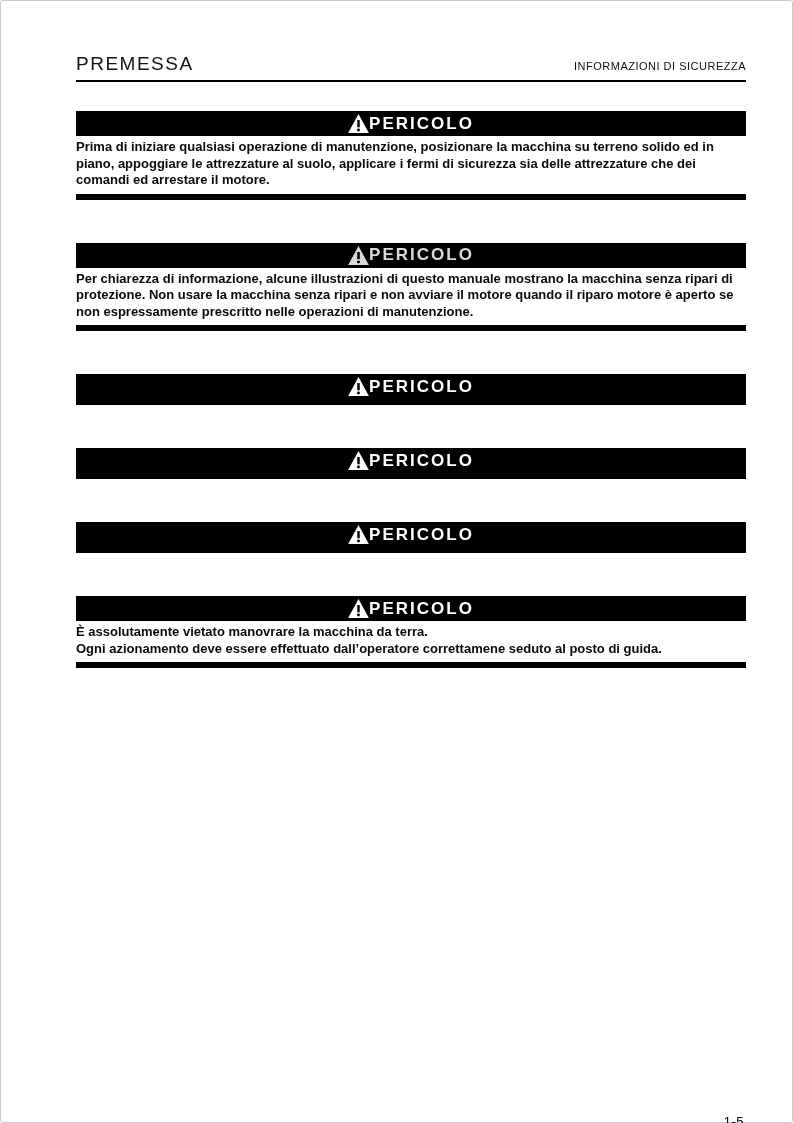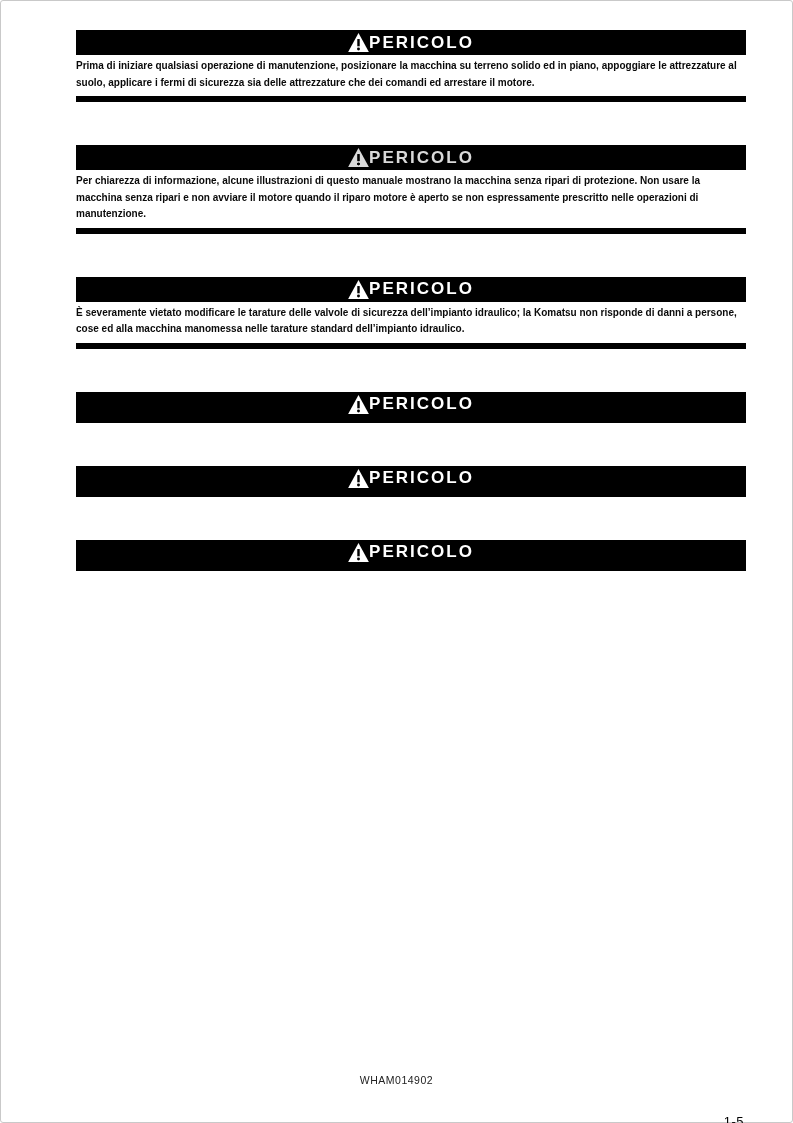--- a/index.html
+++ b/index.html
@@ -63,21 +63,21 @@
     letter-spacing: 2px;
   }
   .warn-icon { display: inline-flex; }
   .warn-icon svg { display: block; }
   
   .warn.degraded .warn-bar > * {
     filter: blur(0.7px) contrast(1.4);
     opacity: 0.85;
   }
   .warn-body {
-    font-size: 10px;
+    font-size: 13px;
     line-height: 16.5px;
     font-weight: 700;
     color: #0a0a0a;
     padding: 3px 0 5px 0;
     white-space: pre-line;
   }
   
   .footer-code {
     position: absolute;
     top: 1073px; left: 0;
@@ -96,20 +96,24 @@
     letter-spacing: 0.5px;
     color: #000;
   }
 </style>
 </head>
 <body>
 
 <div class="page">
   <div class="content">
 
+    <div class="page-header">
+      <span class="header-left">PREMESSA</span>
+      <span class="header-right">INFORMAZIONI DI SICUREZZA</span>
+    </div>
 
     <div class="warnings">
 
       <div class="warn">
         <div class="warn-bar">
           <span class="warn-icon">
             <svg width="21" height="19" viewBox="0 0 24 22" aria-hidden="true">
               <path d="M12 0 L24 22 L0 22 Z" fill="#ffffff"></path>
               <rect x="10.6" y="7" width="2.8" height="8.4" fill="#000000"></rect>
               <circle cx="12" cy="18.6" r="1.7" fill="#000000"></circle>
@@ -138,60 +142,60 @@
         <div class="warn-bar">
           <span class="warn-icon">
             <svg width="21" height="19" viewBox="0 0 24 22" aria-hidden="true">
               <path d="M12 0 L24 22 L0 22 Z" fill="#ffffff"></path>
               <rect x="10.6" y="7" width="2.8" height="8.4" fill="#000000"></rect>
               <circle cx="12" cy="18.6" r="1.7" fill="#000000"></circle>
             </svg>
           </span>
           <span class="warn-title">PERICOLO</span>
         </div>
-        <div class="warn-body">È severamente vietato modificare le tarature delle valvole di sicurezza dell’impianto idraulico; la Komatsu non risponde di danni a persone, cose ed alla macchina manomessa nelle tarature standard dell’impianto idraulico.</div>
-      </div>
-
-      <div class="warn">
-        <div class="warn-bar">
-          <span class="warn-icon">
-            <svg width="21" height="19" viewBox="0 0 24 22" aria-hidden="true">
-              <path d="M12 0 L24 22 L0 22 Z" fill="#ffffff"></path>
-              <rect x="10.6" y="7" width="2.8" height="8.4" fill="#000000"></rect>
-              <circle cx="12" cy="18.6" r="1.7" fill="#000000"></circle>
-            </svg>
-          </span>
-          <span class="warn-title">PERICOLO</span>
-        </div>
-      </div>
-
-      <div class="warn">
-        <div class="warn-bar">
-          <span class="warn-icon">
-            <svg width="21" height="19" viewBox="0 0 24 22" aria-hidden="true">
-              <path d="M12 0 L24 22 L0 22 Z" fill="#ffffff"></path>
-              <rect x="10.6" y="7" width="2.8" height="8.4" fill="#000000"></rect>
-              <circle cx="12" cy="18.6" r="1.7" fill="#000000"></circle>
-            </svg>
-          </span>
-          <span class="warn-title">PERICOLO</span>
-        </div>
-      </div>
-
-      <div class="warn">
-        <div class="warn-bar">
-          <span class="warn-icon">
-            <svg width="21" height="19" viewBox="0 0 24 22" aria-hidden="true">
-              <path d="M12 0 L24 22 L0 22 Z" fill="#ffffff"></path>
-              <rect x="10.6" y="7" width="2.8" height="8.4" fill="#000000"></rect>
-              <circle cx="12" cy="18.6" r="1.7" fill="#000000"></circle>
-            </svg>
-          </span>
-          <span class="warn-title">PERICOLO</span>
-        </div>
+      </div>
+
+      <div class="warn">
+        <div class="warn-bar">
+          <span class="warn-icon">
+            <svg width="21" height="19" viewBox="0 0 24 22" aria-hidden="true">
+              <path d="M12 0 L24 22 L0 22 Z" fill="#ffffff"></path>
+              <rect x="10.6" y="7" width="2.8" height="8.4" fill="#000000"></rect>
+              <circle cx="12" cy="18.6" r="1.7" fill="#000000"></circle>
+            </svg>
+          </span>
+          <span class="warn-title">PERICOLO</span>
+        </div>
+      </div>
+
+      <div class="warn">
+        <div class="warn-bar">
+          <span class="warn-icon">
+            <svg width="21" height="19" viewBox="0 0 24 22" aria-hidden="true">
+              <path d="M12 0 L24 22 L0 22 Z" fill="#ffffff"></path>
+              <rect x="10.6" y="7" width="2.8" height="8.4" fill="#000000"></rect>
+              <circle cx="12" cy="18.6" r="1.7" fill="#000000"></circle>
+            </svg>
+          </span>
+          <span class="warn-title">PERICOLO</span>
+        </div>
+      </div>
+
+      <div class="warn">
+        <div class="warn-bar">
+          <span class="warn-icon">
+            <svg width="21" height="19" viewBox="0 0 24 22" aria-hidden="true">
+              <path d="M12 0 L24 22 L0 22 Z" fill="#ffffff"></path>
+              <rect x="10.6" y="7" width="2.8" height="8.4" fill="#000000"></rect>
+              <circle cx="12" cy="18.6" r="1.7" fill="#000000"></circle>
+            </svg>
+          </span>
+          <span class="warn-title">PERICOLO</span>
+        </div>
+        <div class="warn-body">È assolutamente vietato manovrare la macchina da terra.
+Ogni azionamento deve essere effettuato dall’operatore correttamene seduto al posto di guida.</div>
       </div>
 
     </div>
   </div>
 
-  <div class="footer-code">WHAM014902</div>
   <div class="footer-page">1-5</div>
 </div>
 
 </body></html>

